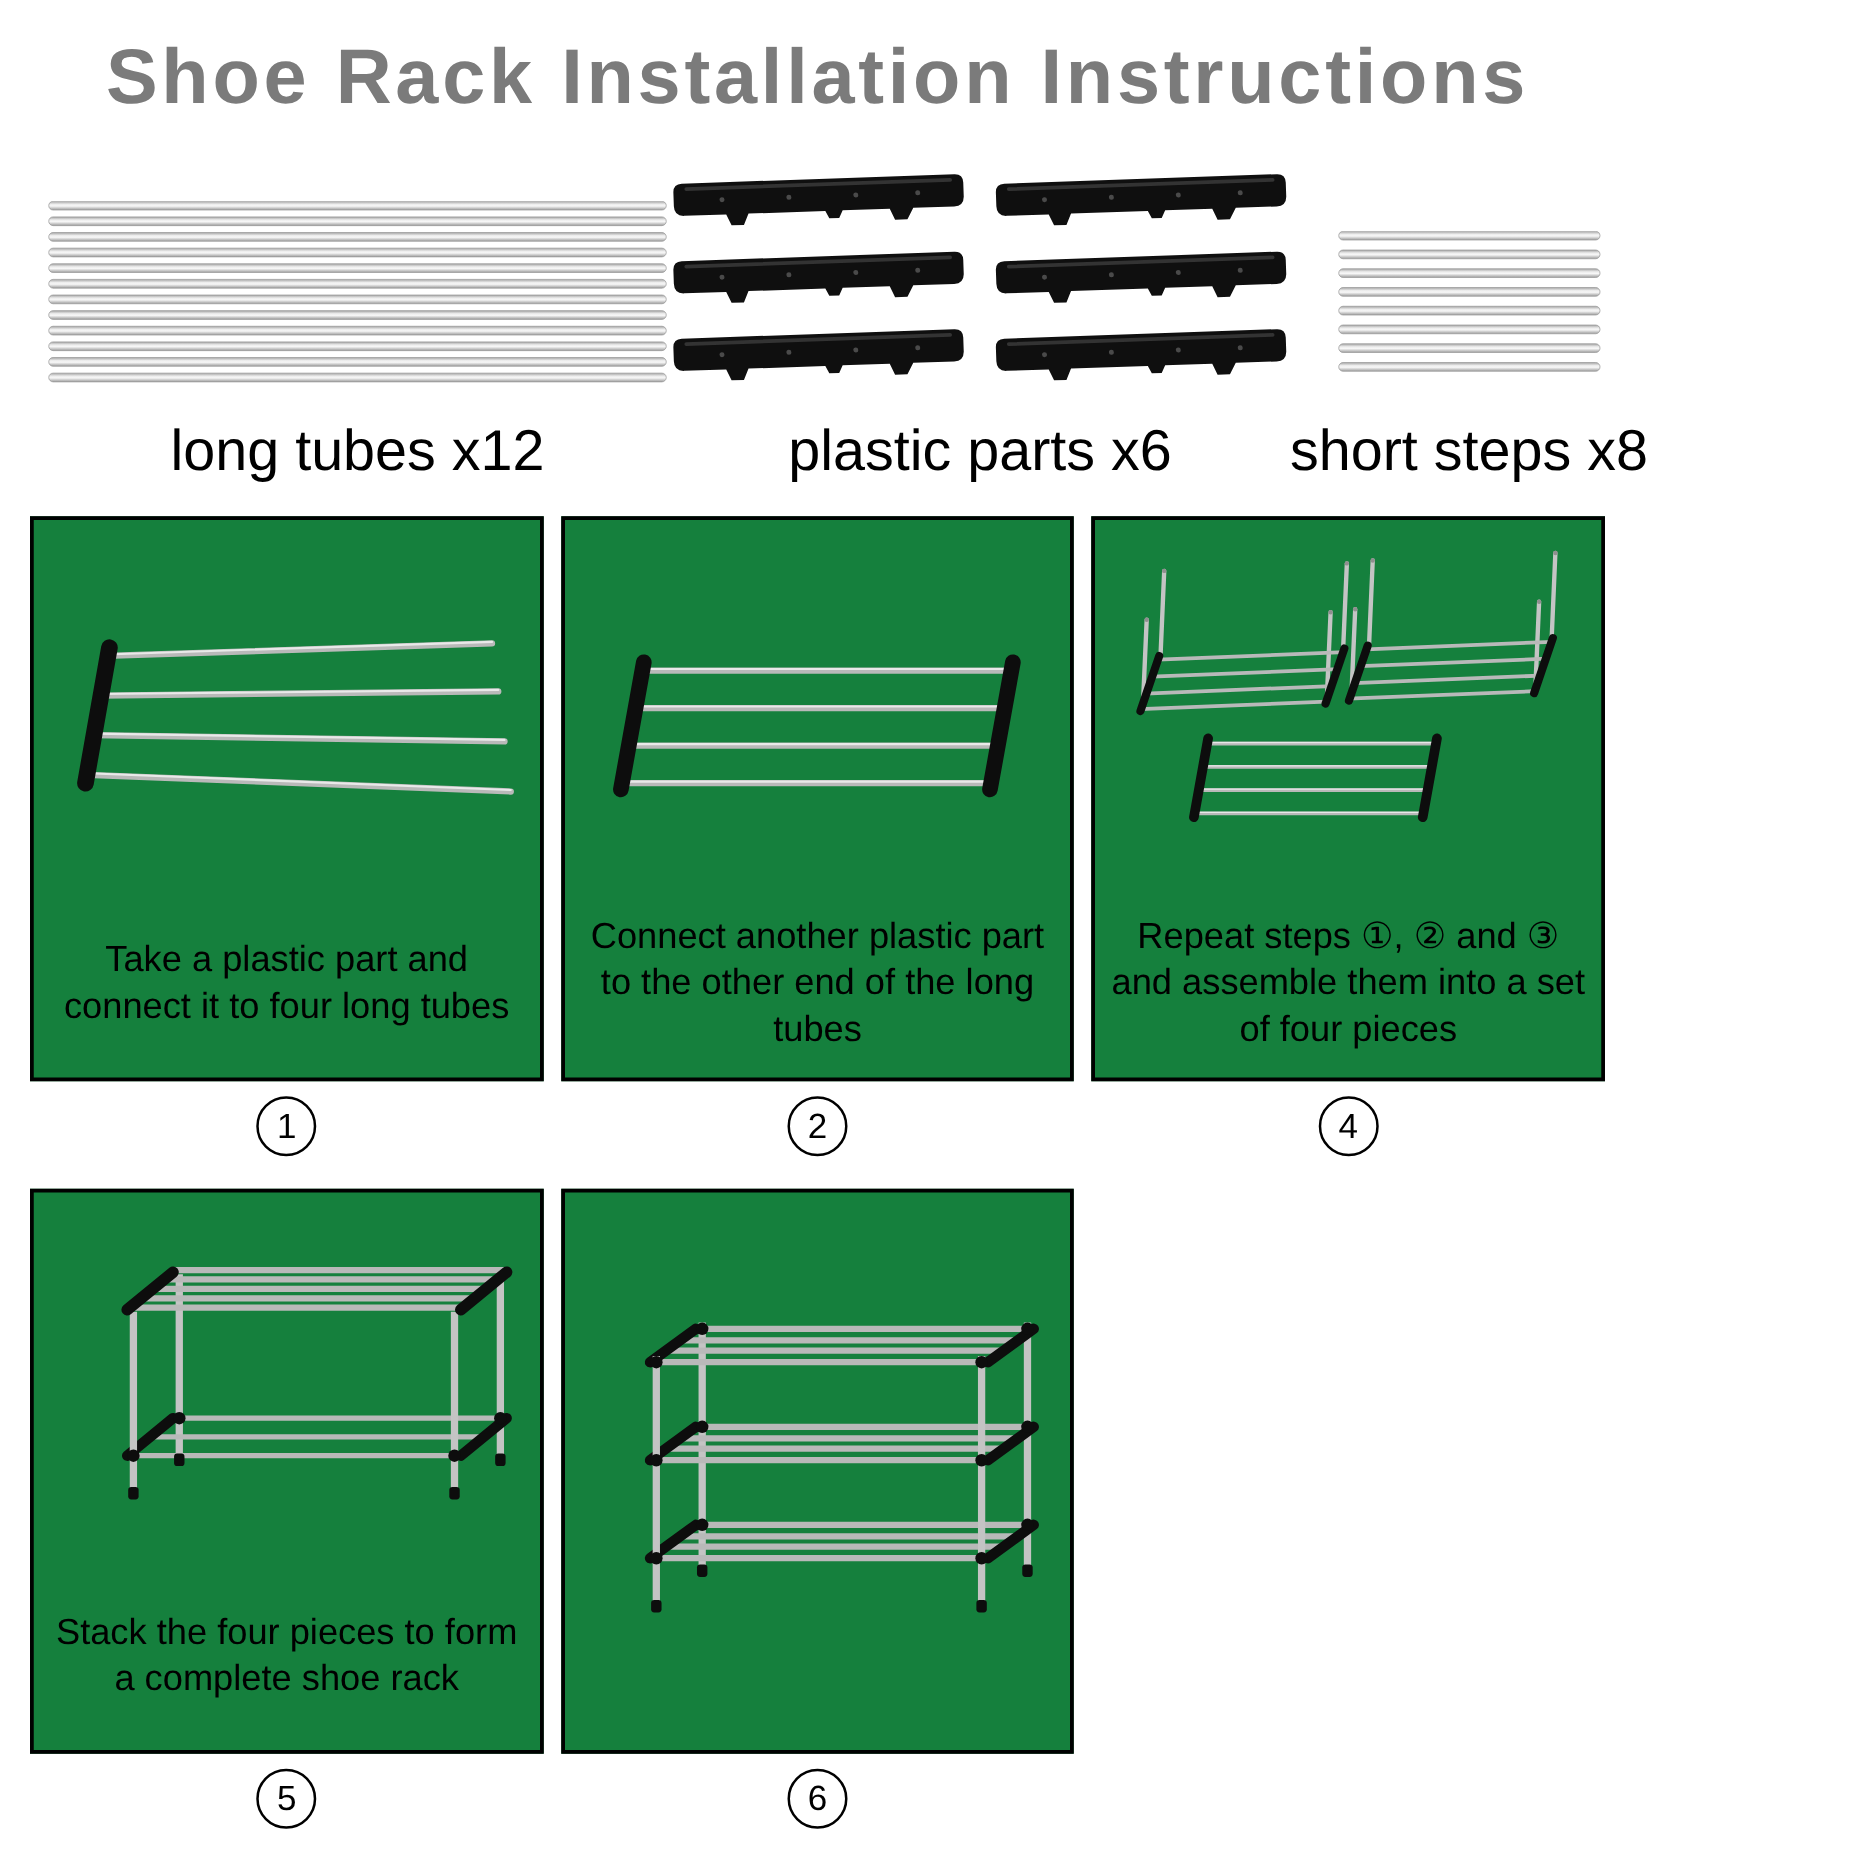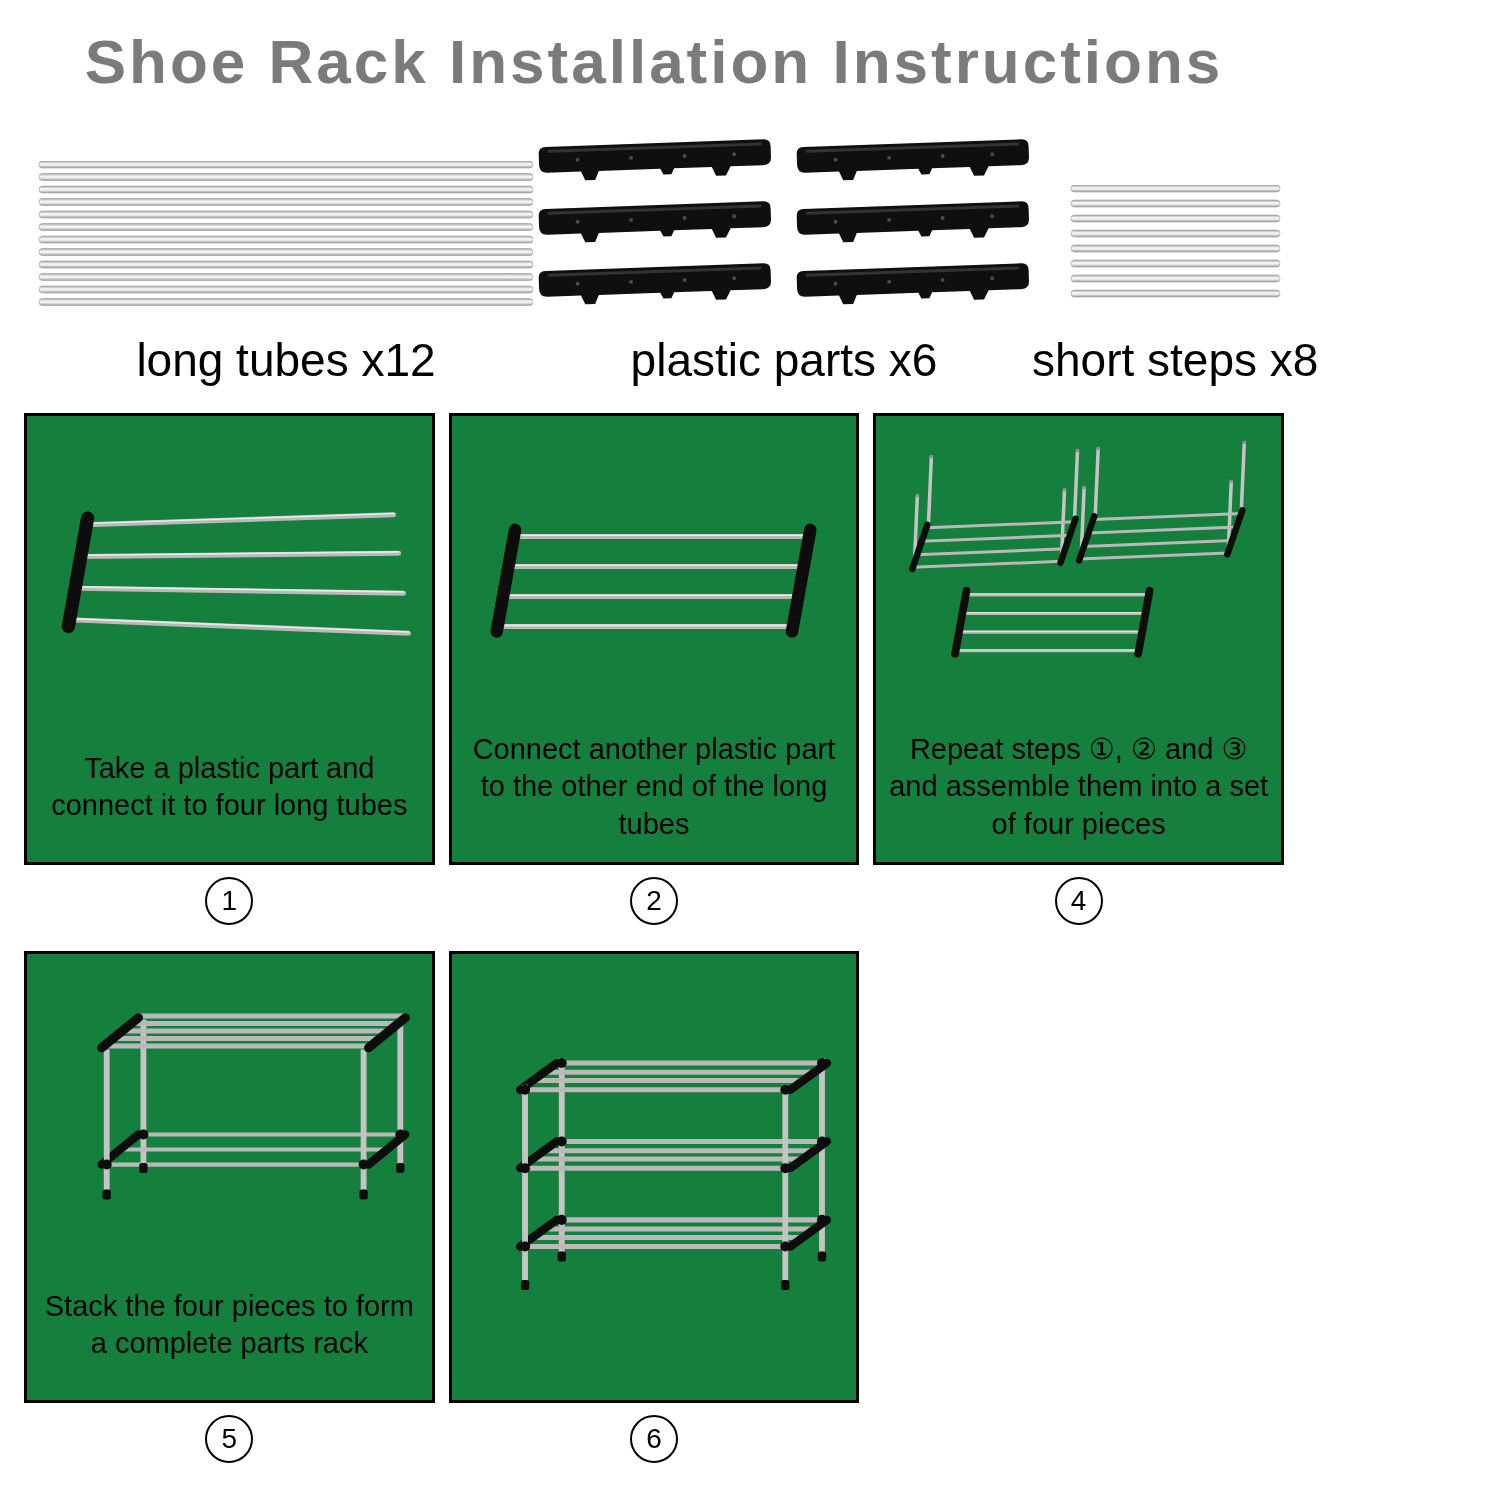--- a/index.html
+++ b/index.html
@@ -293,21 +293,21 @@
           <line x1="400" y1="88" x2="444" y2="52" stroke="#0d0d0d" stroke-width="11" stroke-linecap="round"></line>
           <rect x="81" y="258" width="10" height="12" rx="3" fill="#0d0d0d"></rect>
           <rect x="389" y="258" width="10" height="12" rx="3" fill="#0d0d0d"></rect>
           <rect x="125" y="226" width="10" height="12" rx="3" fill="#0d0d0d"></rect>
           <rect x="433" y="226" width="10" height="12" rx="3" fill="#0d0d0d"></rect>
           <circle cx="86" cy="228" r="6" fill="#0d0d0d"></circle>
           <circle cx="394" cy="228" r="6" fill="#0d0d0d"></circle>
           <circle cx="130" cy="192" r="6" fill="#0d0d0d"></circle>
           <circle cx="438" cy="192" r="6" fill="#0d0d0d"></circle>
         </svg>
-        <div class="step-caption">Stack the four pieces to form a complete parts rack</div>
+        <div class="step-caption">Stack the four pieces to form a complete shoe rack</div>
       </div>
       <div class="step-number">5</div>
     </div>
 
     <div class="step">
       <div class="step-box step-box--full">
         <svg class="ill" viewBox="0 0 466 330">
           <line x1="122" y1="26" x2="122" y2="262" stroke="#c4c4c4" stroke-width="7"></line>
           <line x1="434" y1="26" x2="434" y2="262" stroke="#c4c4c4" stroke-width="7"></line>
 

